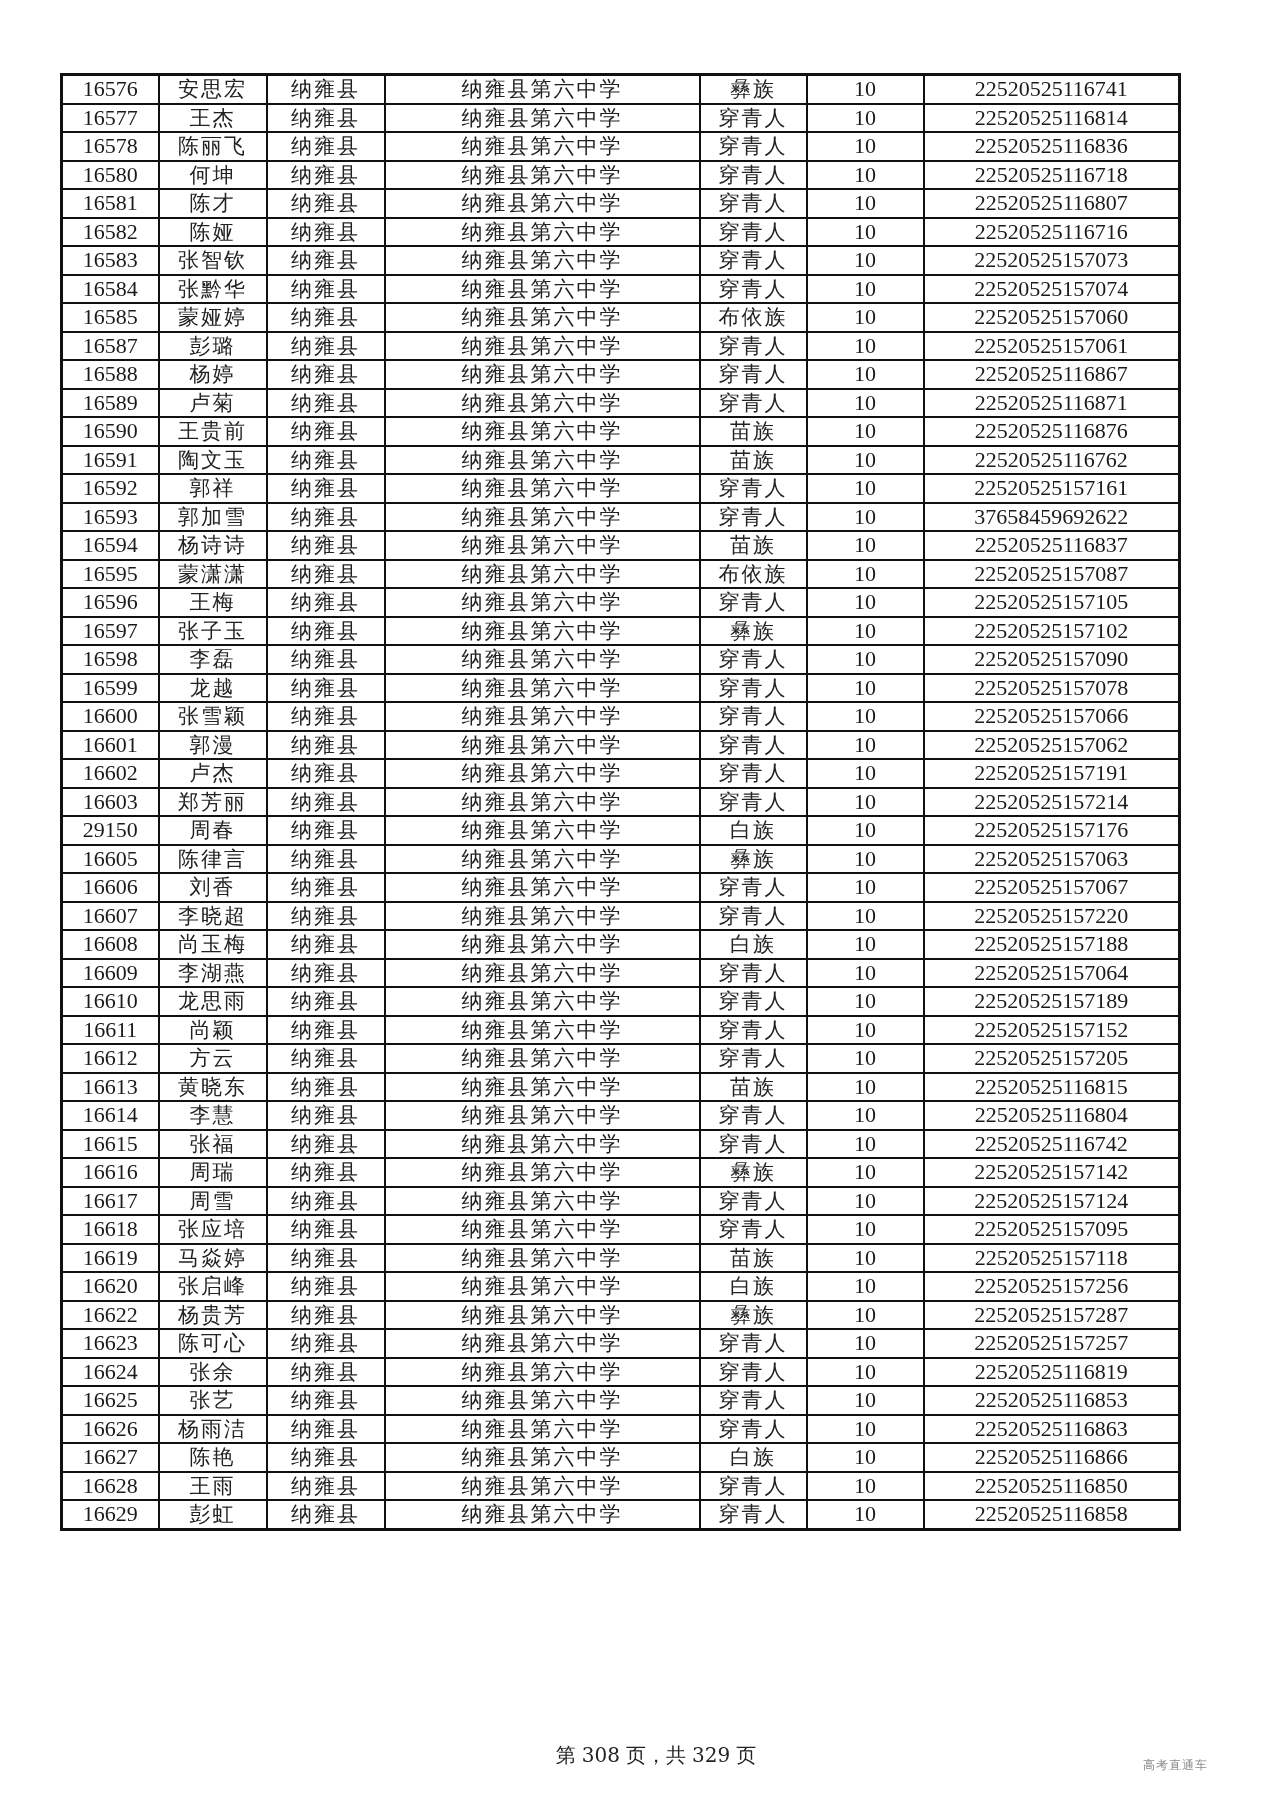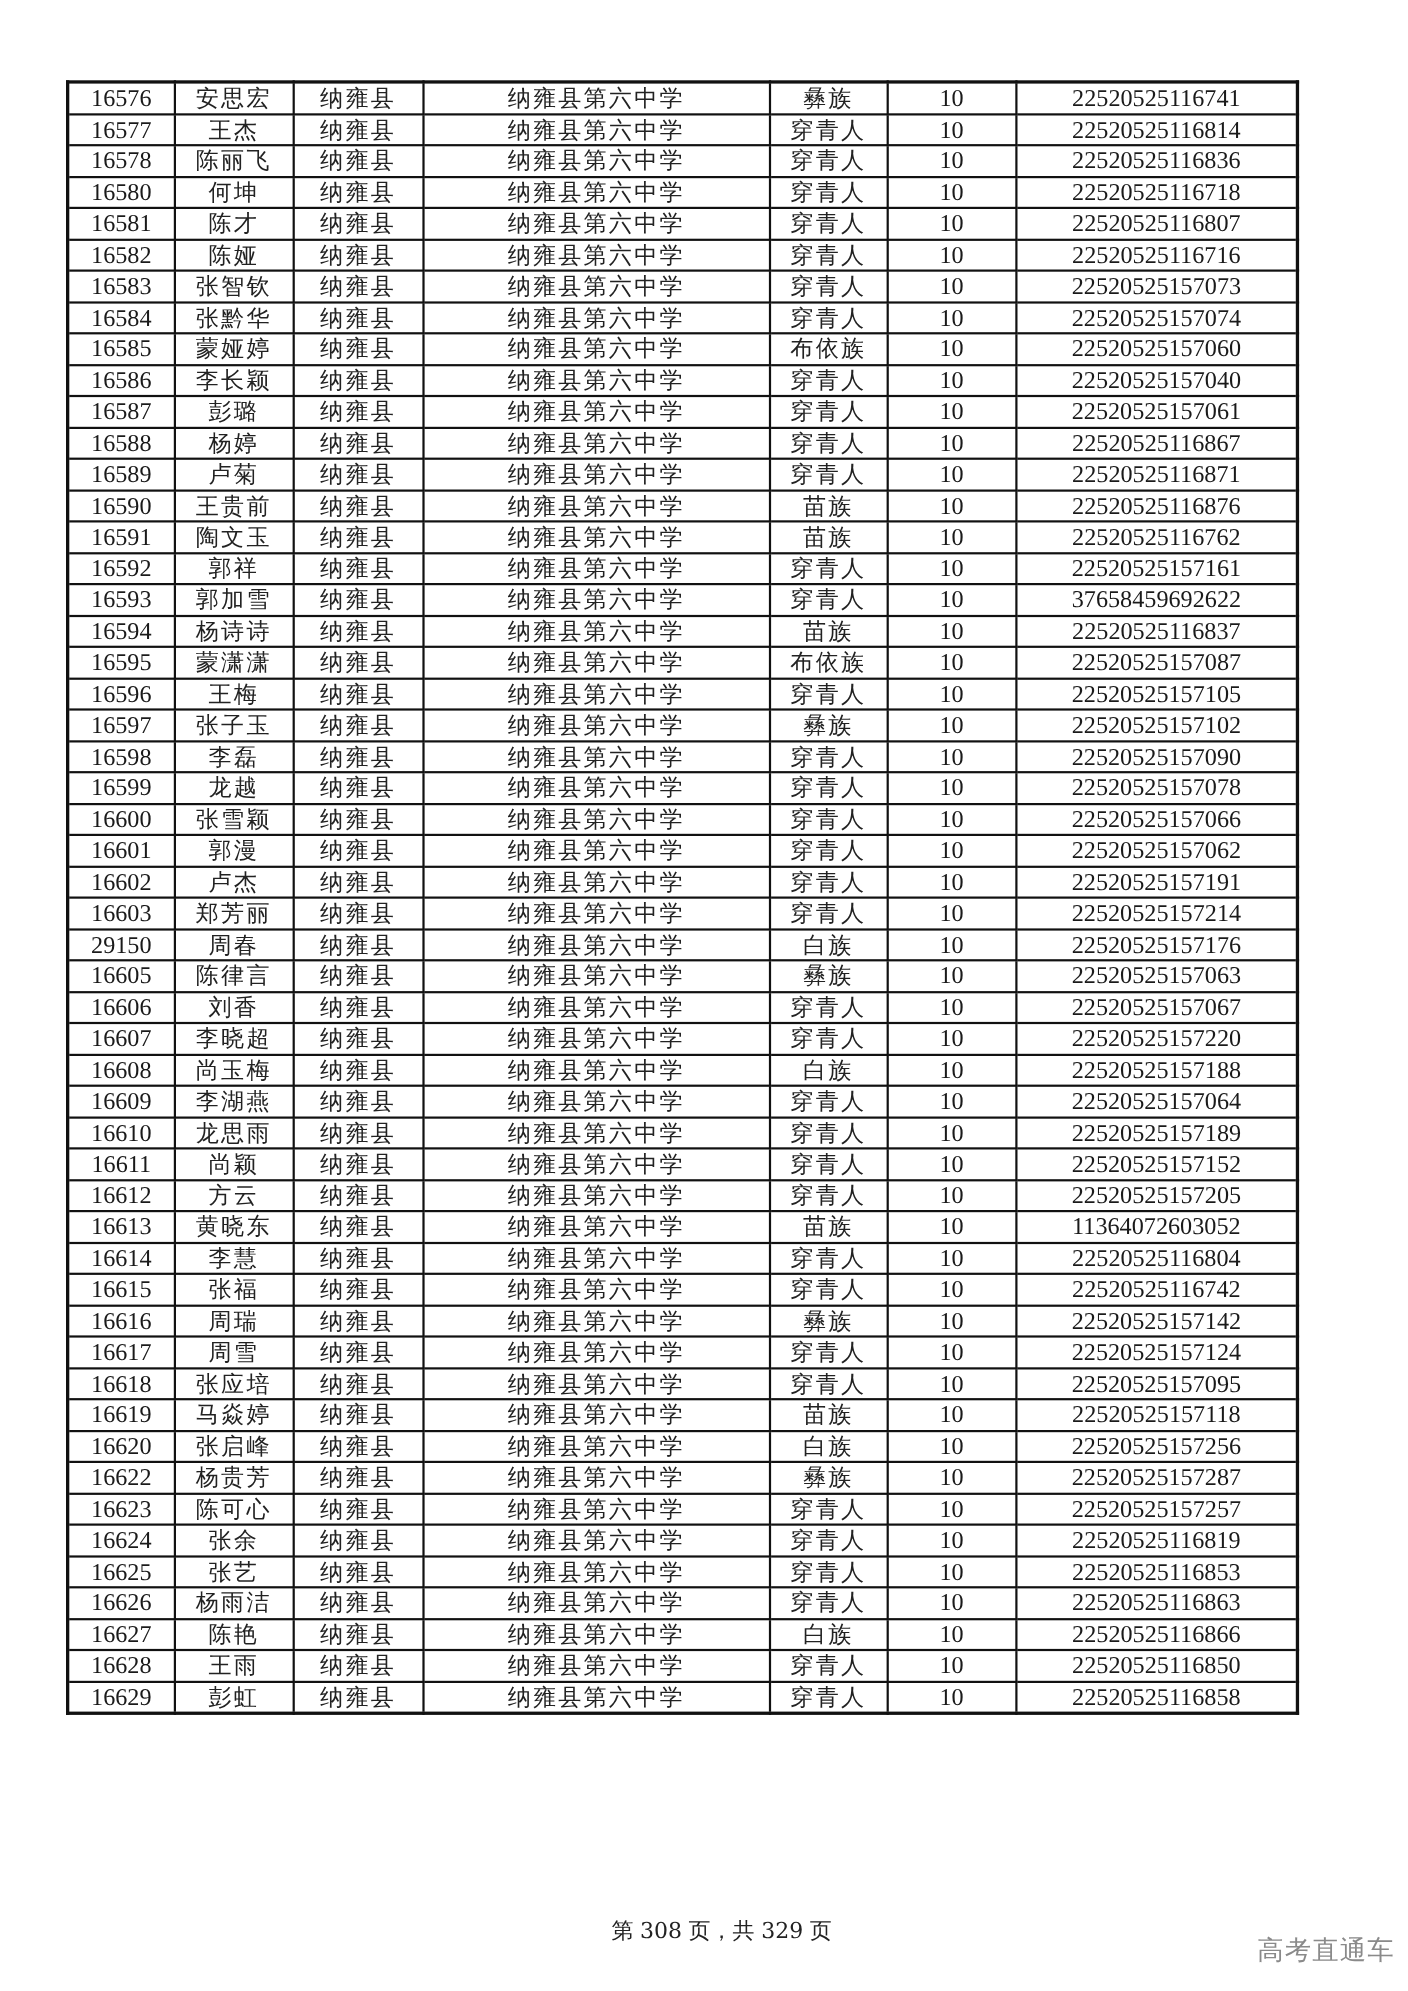--- a/index.html
+++ b/index.html
@@ -60,21 +60,21 @@
     }
     .footer .page-wrap {
       display: inline-block;
       margin-left: -4px;
     }
     .footer span { margin: 0 3px; }
     .watermark {
       position: absolute;
       left: 1143px;
       top: 1757px;
-      font-size: 24px;
+      font-size: 12px;
       font-family: "DejaVu Sans", "Liberation Sans", sans-serif;
       color: #8a8a8a;
       letter-spacing: 1px;
     }
   </style>
 </head>
 <body>
 
 <table id="roster-table">
   <colgroup>
@@ -162,29 +162,20 @@
       <tr>
         <td class="num">16585</td>
         <td class="cjk">蒙娅婷</td>
         <td class="cjk">纳雍县</td>
         <td class="cjk">纳雍县第六中学</td>
         <td class="cjk">布依族</td>
         <td class="num">10</td>
         <td class="num">22520525157060</td>
       </tr>
       <tr>
-        <td class="num">16586</td>
-        <td class="cjk">李长颖</td>
-        <td class="cjk">纳雍县</td>
-        <td class="cjk">纳雍县第六中学</td>
-        <td class="cjk">穿青人</td>
-        <td class="num">10</td>
-        <td class="num">22520525157040</td>
-      </tr>
-      <tr>
         <td class="num">16587</td>
         <td class="cjk">彭璐</td>
         <td class="cjk">纳雍县</td>
         <td class="cjk">纳雍县第六中学</td>
         <td class="cjk">穿青人</td>
         <td class="num">10</td>
         <td class="num">22520525157061</td>
       </tr>
       <tr>
         <td class="num">16588</td>
@@ -411,21 +402,21 @@
         <td class="num">10</td>
         <td class="num">22520525157205</td>
       </tr>
       <tr>
         <td class="num">16613</td>
         <td class="cjk">黄晓东</td>
         <td class="cjk">纳雍县</td>
         <td class="cjk">纳雍县第六中学</td>
         <td class="cjk">苗族</td>
         <td class="num">10</td>
-        <td class="num">11364072603052</td>
+        <td class="num">22520525116815</td>
       </tr>
       <tr>
         <td class="num">16614</td>
         <td class="cjk">李慧</td>
         <td class="cjk">纳雍县</td>
         <td class="cjk">纳雍县第六中学</td>
         <td class="cjk">穿青人</td>
         <td class="num">10</td>
         <td class="num">22520525116804</td>
       </tr>

